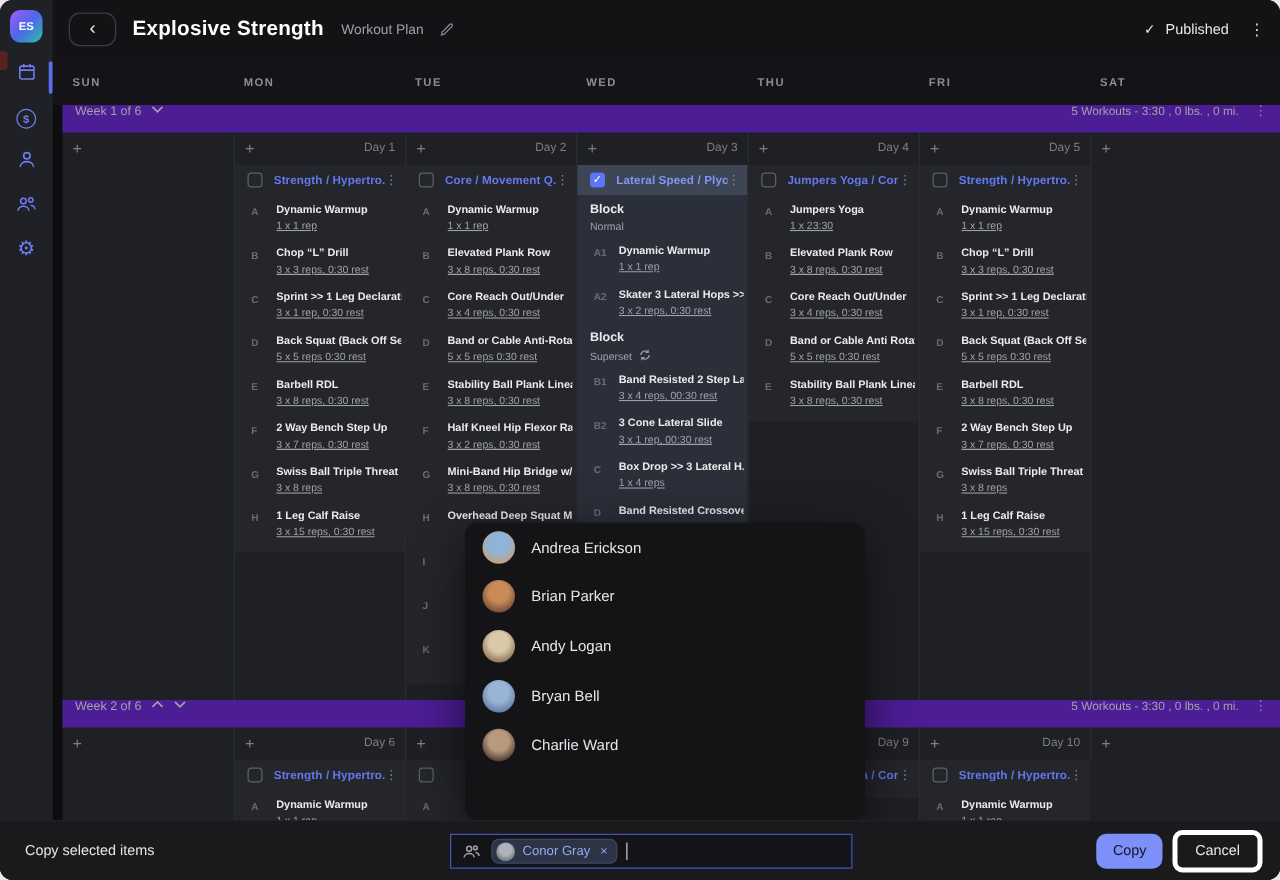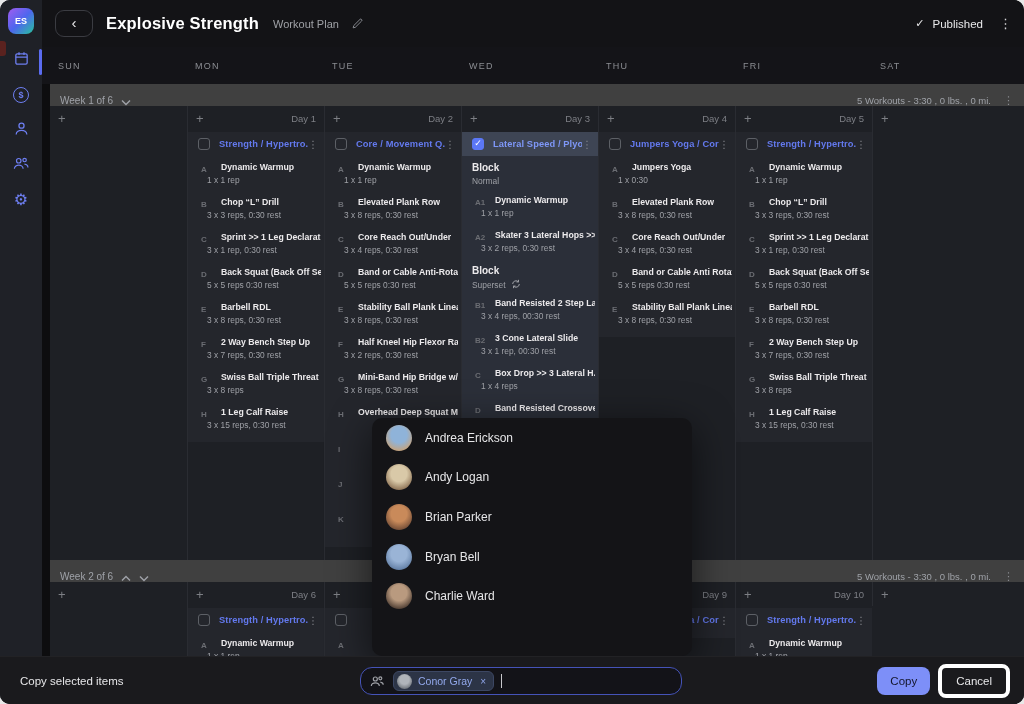--- a/index.html
+++ b/index.html
@@ -30,28 +30,28 @@
   .pencil{margin-left:12px;color:#8a8c92;display:flex;}
   .hdr-right{margin-left:auto;display:flex;align-items:center;}
   .pub-check{color:#e8e8ea;font-size:11px;}
   .pub-label{margin:0 16px 0 8px;font-size:11.5px;color:#e8e8ea;}
   .kebab{color:#a9abb0;font-size:11px;letter-spacing:0;line-height:1;}
   .hdr-kebab{font-size:13px;margin-right:12px;color:#d4d4d8;}
 
   
   .dow-row{position:absolute;left:42px;right:0;top:47px;height:37px;background:#141418;z-index:10;
            display:flex;align-items:center;padding-left:8px;}
-  .dow-cell{flex:0 0 137px;padding-left:8px;font-size:9px;color:#8b8d92;letter-spacing:1.2px;font-weight:400;}
+  .dow-cell{flex:0 0 137px;padding-left:8px;font-size:9px;color:#8b8d92;letter-spacing:1.2px;font-weight:700;}
   .dow-cell:last-child{flex:1;}
 
   
   .grid{position:absolute;left:42px;right:0;top:84px;bottom:0;background:#1e2025;overflow:hidden;}
   .scroll-strip{position:absolute;left:0;top:0;bottom:0;width:8px;background:#0d0d0f;}
   .week{position:absolute;left:8px;right:0;}
-  .week-bar{height:22px;background:#404040;display:flex;align-items:flex-end;padding:0 10px;color:#9fa2a8;}
+  .week-bar{height:22px;background:#4c1d95;display:flex;align-items:flex-start;padding:0 10px;color:#9fa2a8;}
   .week-label{font-size:10px;margin-right:8px;}
   .wchev{display:flex;align-items:center;margin-right:8px;color:#9fa2a8;}
   .week-summary{margin-left:auto;font-size:9.5px;color:#9fa2a8;}
   .week-kebab{margin-left:12px;font-size:11px;color:#8a8c92;}
   .dayhead,.cols{display:flex;}
   .dayhead{height:24px;align-items:center;}
   .wcell{flex:0 0 137px;min-width:0;}
   .wcell:last-child{flex:1;}
   .wcell + .wcell{border-left:1px solid #2a2c32;}
   .dh{display:flex;align-items:center;padding:0 8px;height:100%;}
@@ -67,38 +67,38 @@
   .card-head{height:24px;display:flex;align-items:center;padding:0 6px 0 10px;}
   .card.selected .card-head{background:#3e4554;}
   .cbx{flex:0 0 12px;width:12px;height:12px;border:1.5px solid #5d6066;border-radius:3px;}
   .cbx.checked{background:#5b77f5;border-color:#5b77f5;color:#fff;font-size:9px;line-height:9px;text-align:center;}
   .card-title{margin-left:9px;font-size:9.3px;font-weight:700;color:#6379ee;white-space:nowrap;overflow:hidden;letter-spacing:.1px;}
   .card.selected .card-title{color:#7e97f7;}
   .card-kebab{margin-left:auto;font-size:10px;color:#86888e;}
   .xrow{position:relative;min-height:35px;padding-top:6px;}
   .xtag{position:absolute;left:13px;top:9px;font-size:8px;color:#6b6d73;font-weight:700;}
   .xname{margin-left:33px;margin-right:3px;font-size:8.7px;font-weight:700;color:#eceaec;white-space:nowrap;overflow:hidden;}
-  .xdetail{margin-left:19px;margin-top:3px;font-size:8.4px;color:#9fa1a7;white-space:nowrap;overflow:hidden;}
+  .xdetail{margin-left:33px;margin-top:3px;font-size:8.4px;color:#9fa1a7;white-space:nowrap;overflow:hidden;text-decoration:underline;}
   .brow{min-height:33px;padding:6px 0 0 10px;}
   .bname{font-size:10px;font-weight:700;color:#eceaec;}
   .bmode{margin-top:3px;font-size:8.4px;color:#9fa1a7;display:flex;align-items:center;gap:5px;}
 
   
   .dropdown{position:absolute;left:372px;top:418px;width:320px;height:238px;background:#141417;
             border-radius:10px;box-shadow:0 10px 40px rgba(0,0,0,.6);z-index:40;overflow:hidden;padding-top:0;}
   .prow{height:39.6px;display:flex;align-items:center;padding:0 14px;}
   .pavatar{width:26px;height:26px;border-radius:50%;margin-right:13px;flex:0 0 26px;}
   .pname{font-size:12px;color:#e6e6e8;}
 
   
   .footer{position:absolute;left:0;right:0;bottom:0;height:48px;background:#1a1a1d;z-index:50;
           border-top:1px solid rgba(255,255,255,.04);display:flex;align-items:center;padding:0 14px 0 20px;}
   .footer-label{font-size:11.5px;color:#e6e6e8;}
   .copy-input{position:absolute;left:360px;top:10px;width:322px;height:28px;border:1px solid #4553b8;
-              border-radius:12px;background:#131318;display:flex;align-items:center;padding:0 8px;}
+              border-radius:0;background:#131318;display:flex;align-items:center;padding:0 8px;}
   .ath-icon{color:#9fa1a7;display:flex;margin-right:8px;}
   .chip{display:flex;align-items:center;background:#2c3446;border:1px solid #3c4763;border-radius:6px;
         height:20px;padding:0 7px 0 3px;}
   .chip-avatar{width:15px;height:15px;border-radius:50%;margin-right:6px;}
   .chip-name{font-size:10.5px;color:#93a9ec;}
   .chip-x{margin-left:8px;color:#8fa5e8;font-size:10px;}
   .caret{width:1px;height:14px;background:#c8c8cc;margin-left:7px;}
   .btns{margin-left:auto;display:flex;align-items:center;gap:8px;justify-content:center;}
   .btn{border-radius:8px;font-size:11.5px;padding:8px 13px;border:none;}
   .btn-copy{background:#7d8ff8;color:#13152a;font-weight:500;}
@@ -393,21 +393,21 @@
           <div class="wcell col">
             <div class="card">
               <div class="card-head">
                 <span class="cbx"></span>
                 <span class="card-title">Jumpers Yoga / Core</span>
                 <span class="card-kebab">⋮</span>
               </div>
               <div class="xrow">
                 <span class="xtag">A</span>
                 <div class="xname">Jumpers Yoga</div>
-                <div class="xdetail">1 x  0:30</div>
+                <div class="xdetail">1 x  23:30</div>
               </div>
               <div class="xrow">
                 <span class="xtag">B</span>
                 <div class="xname">Elevated Plank Row</div>
                 <div class="xdetail">3 x 8 reps,  0:30 rest</div>
               </div>
               <div class="xrow">
                 <span class="xtag">C</span>
                 <div class="xname">Core Reach Out/Under</div>
                 <div class="xdetail">3 x 4 reps,  0:30 rest</div>
@@ -580,26 +580,26 @@
         </div>
       </section>
     </div>
 
   <div class="dropdown" id="dropdown">
       <div class="prow">
         <span class="pavatar" style="background: radial-gradient(circle at 50% 38%, rgb(143, 179, 217) 0px, rgb(143, 179, 217) 38%, rgb(200, 162, 120) 80%);"></span>
         <span class="pname">Andrea Erickson</span>
       </div>
       <div class="prow">
+        <span class="pavatar" style="background: radial-gradient(circle at 50% 38%, rgb(201, 138, 90) 0px, rgb(201, 138, 90) 38%, rgb(111, 74, 53) 80%);"></span>
+        <span class="pname">Brian Parker</span>
+      </div>
+      <div class="prow">
         <span class="pavatar" style="background: radial-gradient(circle at 50% 38%, rgb(217, 201, 168) 0px, rgb(217, 201, 168) 38%, rgb(138, 111, 82) 80%);"></span>
         <span class="pname">Andy Logan</span>
-      </div>
-      <div class="prow">
-        <span class="pavatar" style="background: radial-gradient(circle at 50% 38%, rgb(201, 138, 90) 0px, rgb(201, 138, 90) 38%, rgb(111, 74, 53) 80%);"></span>
-        <span class="pname">Brian Parker</span>
       </div>
       <div class="prow">
         <span class="pavatar" style="background: radial-gradient(circle at 50% 38%, rgb(154, 180, 214) 0px, rgb(154, 180, 214) 38%, rgb(95, 124, 163) 80%);"></span>
         <span class="pname">Bryan Bell</span>
       </div>
       <div class="prow">
         <span class="pavatar" style="background: radial-gradient(circle at 50% 38%, rgb(185, 154, 127) 0px, rgb(185, 154, 127) 38%, rgb(74, 58, 48) 80%);"></span>
         <span class="pname">Charlie Ward</span>
       </div>
     </div>

